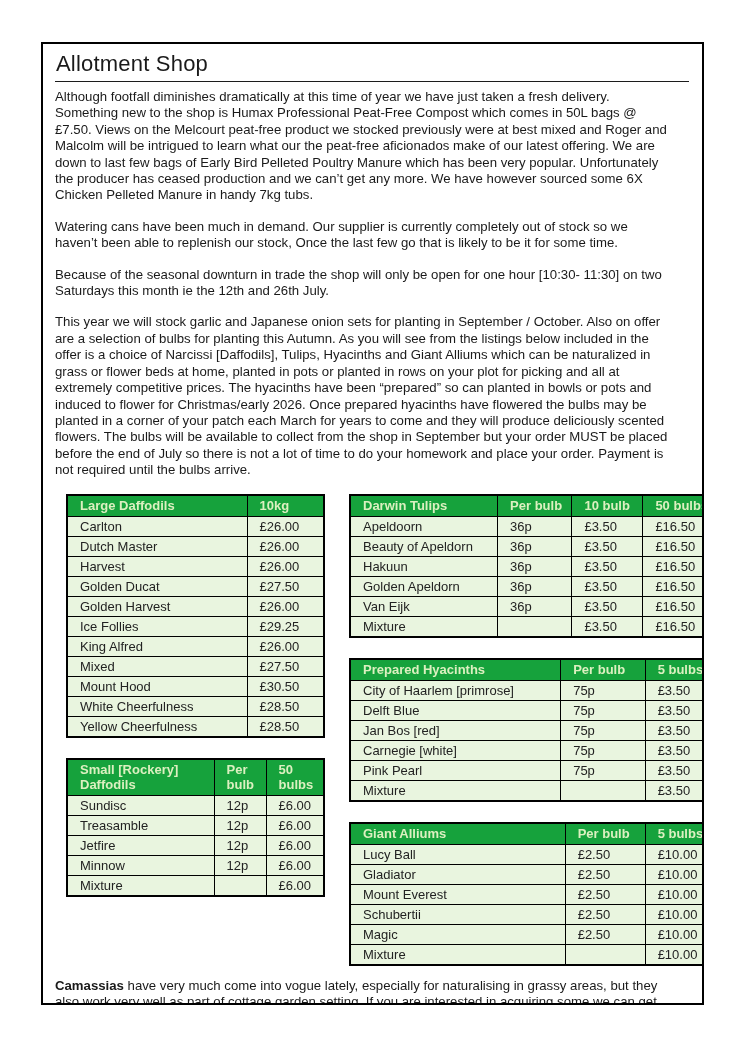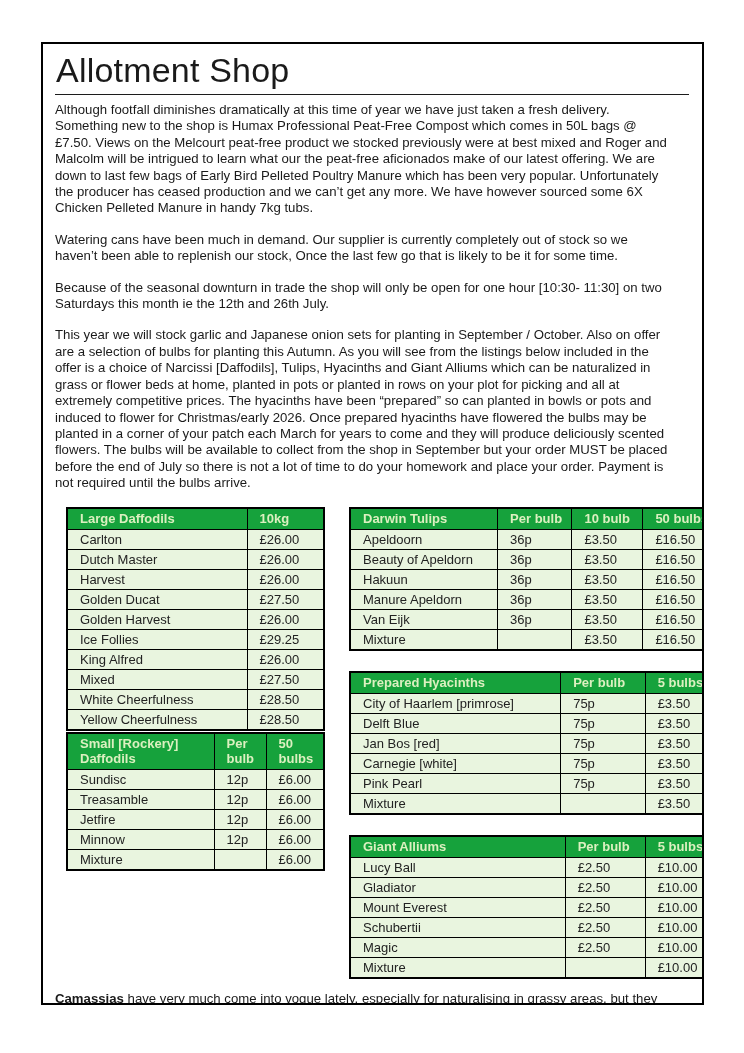--- a/index.html
+++ b/index.html
@@ -7,21 +7,21 @@
     width:744px; height:1053px; background:#ffffff; position:relative;
     font-family:"Liberation Sans", sans-serif; color:#1a1a1a;
     -webkit-font-smoothing:antialiased;
   }
   .page {
     position:absolute; left:41px; top:42px; width:663px; height:963px;
     border:2px solid #000; box-sizing:border-box; padding:5px 13px 0 12px;
     background:#fff; overflow:hidden;
   }
   .title {
-    font-size:34px; font-weight:500; margin:2px 0 7px 0; padding:0 0 4px 1px;
+    font-size:22px; font-weight:500; margin:2px 0 7px 0; padding:0 0 4px 1px;
     border-bottom:1px solid #1c1c1c; letter-spacing:0.2px;
   }
   .para { font-size:13.2px; line-height:16.4px; margin:0 16px 15px 0; }
   .para b { font-weight:bold; }
 
   .tables { display:flex; gap:26px; padding-left:11px; margin:0 0 12px 0; }
   .col-left  { width:257px; flex:0 0 auto; }
   .col-right { width:376px; flex:0 0 auto; }
 
   table.tbl {
@@ -32,21 +32,21 @@
     border:1px solid #000; text-align:left; vertical-align:middle;
     font-size:13px; padding:2px 2px 2px 12px; overflow:hidden;
   }
   table.tbl th {
     background:#16a23c; color:#dcf0c0; font-weight:bold; line-height:15px;
     padding-top:2px; padding-bottom:3px;
   }
   table.tbl td { background:#e9f5df; color:#222222; }
 
   .t-large td { padding-top:2px; padding-bottom:2px; }
-  .t-small { margin-top:1px; }
+  .t-small { margin-top:20px; }
   .t-small td { padding-top:3px; padding-bottom:3px; }
   .t-small th { padding-left:10px; }
   .t-darwin th, .t-hyacinths th, .t-alliums th { white-space:nowrap; padding-left:10px; }
   .t-darwin td, .t-hyacinths td, .t-alliums td { padding-top:1px; padding-bottom:1px; padding-left:10px; }
   .t-hyacinths, .t-alliums { margin-top:20px; }
 </style>
 </head>
 <body>
 
 <div class="page">
@@ -99,20 +99,24 @@
             </tr>
             <tr>
               <td>King Alfred</td>
               <td>£26.00</td>
             </tr>
             <tr>
               <td>Mixed</td>
               <td>£27.50</td>
             </tr>
             <tr>
+              <td>Mount Hood</td>
+              <td>£30.50</td>
+            </tr>
+            <tr>
               <td>White Cheerfulness</td>
               <td>£28.50</td>
             </tr>
             <tr>
               <td>Yellow Cheerfulness</td>
               <td>£28.50</td>
             </tr>
           </tbody>
       </table>
 
@@ -188,21 +192,21 @@
               <td>£3.50</td>
               <td>£16.50</td>
             </tr>
             <tr>
               <td>Hakuun</td>
               <td>36p</td>
               <td>£3.50</td>
               <td>£16.50</td>
             </tr>
             <tr>
-              <td>Manure Apeldorn</td>
+              <td>Golden Apeldorn</td>
               <td>36p</td>
               <td>£3.50</td>
               <td>£16.50</td>
             </tr>
             <tr>
               <td>Van Eijk</td>
               <td>36p</td>
               <td>£3.50</td>
               <td>£16.50</td>
             </tr>

